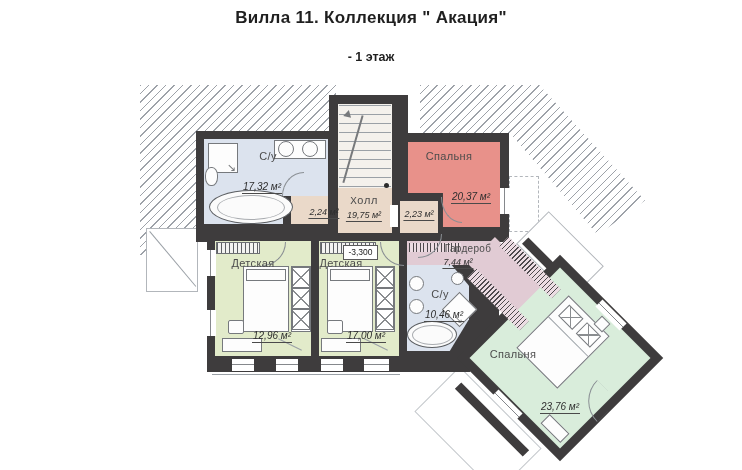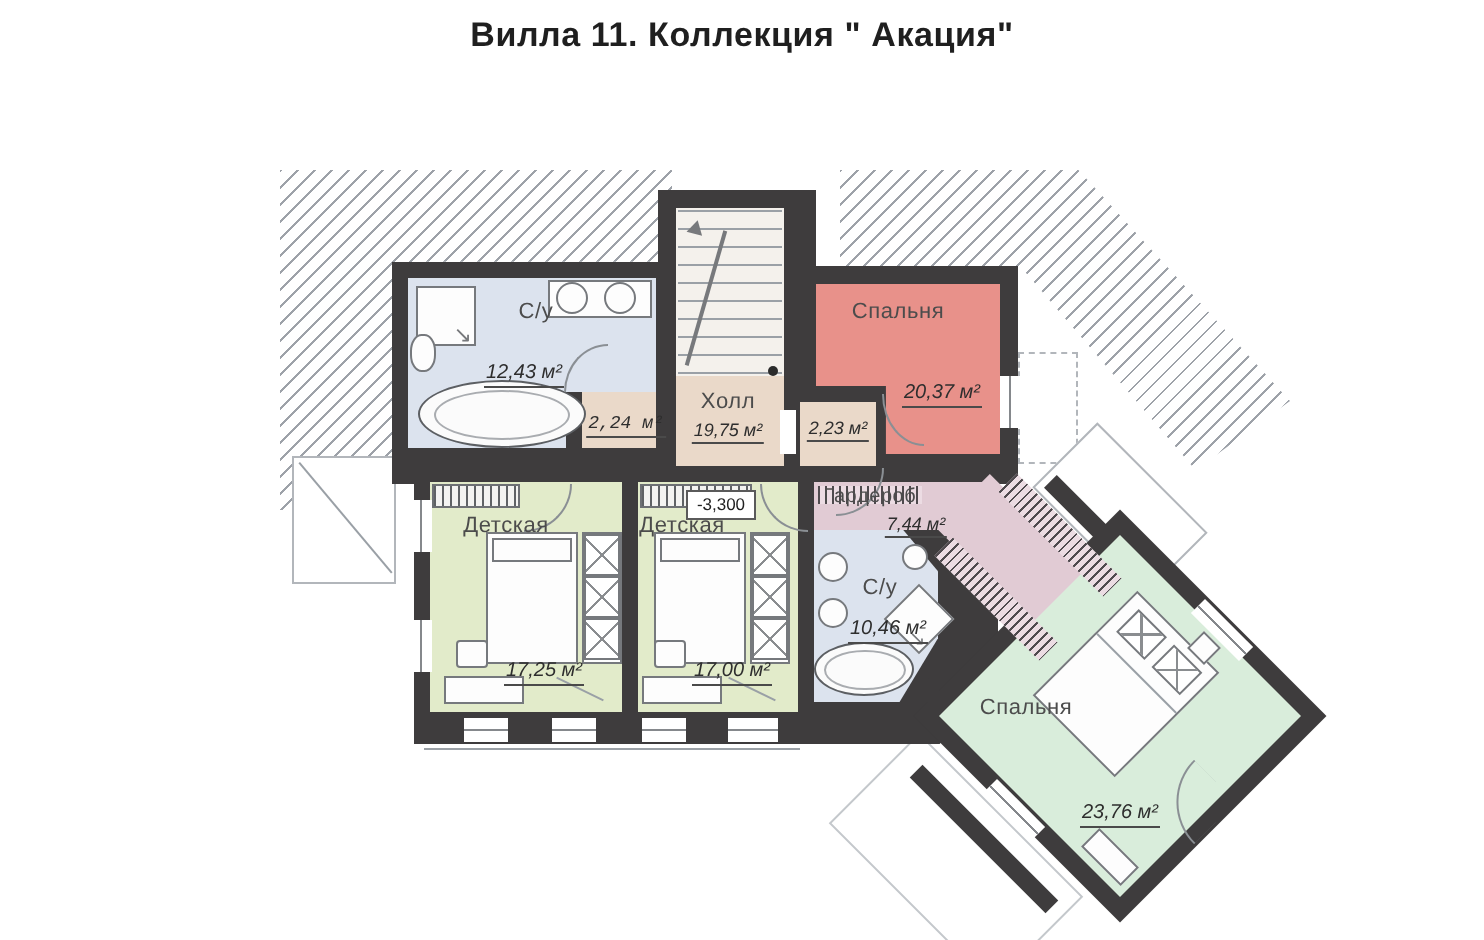--- a/index.html
+++ b/index.html
@@ -47,20 +47,21 @@
   .arc-bl{border-bottom:1px solid #8a8f94;border-left:1px solid #8a8f94;border-bottom-left-radius:100% 100%;}
   .arc-br{border-bottom:1px solid #8a8f94;border-right:1px solid #8a8f94;border-bottom-right-radius:100% 100%;}
   .thinline{background:#9aa0a6;}
 </style>
 </head>
 <body>
 
 <div id="page">
 
   <div class="abs title">Вилла 11. Коллекция " Акация"</div>
+  <div class="abs subtitle">- 1 этаж</div>
 
   <div class="abs hatch" style="left:140px;top:85px;width:196px;height:170px;
               clip-path:polygon(0 0,100% 0,100% 27%,34% 27%,34% 87%,12% 100%,0 100%);"></div>
   <div class="abs hatch" style="left:420px;top:85px;width:225px;height:150px;
               clip-path:polygon(0 0,53% 0,100% 77%,79% 100%,40% 32%,0 32%);"></div>
 
   <div class="abs exstair treads-v" style="left:146px;top:228px;width:52px;height:64px;"></div>
   <div class="abs thinline" style="left:150px;top:231px;width:72px;height:1px;transform:rotate(50deg);transform-origin:0 0;"></div>
   <div class="abs exstair treads-v" style="left:509px;top:176px;width:30px;height:56px;border-style:dashed;"></div>
   <div class="abs exstair treads-r" style="left:521px;top:232px;width:78px;height:46px;transform:rotate(45deg);"></div>
@@ -166,32 +167,32 @@
   <div class="abs win h" style="left:232px;top:359px;width:22px;height:12px;"></div>
   <div class="abs win h" style="left:276px;top:359px;width:22px;height:12px;"></div>
   <div class="abs win h" style="left:321px;top:359px;width:22px;height:12px;"></div>
   <div class="abs win h" style="left:364px;top:359px;width:25px;height:12px;"></div>
   <div class="abs win v" style="left:500px;top:188px;width:10px;height:26px;"></div>
   <div class="abs win h" style="left:594px;top:310px;width:34px;height:10px;transform:rotate(45deg);"></div>
   <div class="abs win h" style="left:490px;top:400px;width:34px;height:10px;transform:rotate(45deg);"></div>
   <div class="abs thinline" style="left:212px;top:374px;width:188px;height:1px;"></div>
 
   <div class="abs rname" style="left:268px;top:150px;">С/у</div>
-  <div class="abs rarea" style="left:262px;top:181px;">12,43 м²</div>
-  <div class="abs rarea sm" style="left:313px;top:207px;font-family:Liberation Mono, monospace;">2,24 м²</div>
-  <div class="abs rname" style="left:364px;top:195px;">Холл</div>
+  <div class="abs rarea" style="left:262px;top:181px;">17,32 м²</div>
+  <div class="abs rarea sm" style="left:324px;top:207px;">2,24 м²</div>
+  <div class="abs rname" style="left:364px;top:195px;font-family:Liberation Mono, monospace;">Холл</div>
   <div class="abs rarea sm" style="left:364px;top:210px;">19,75 м²</div>
   <div class="abs rarea sm" style="left:419px;top:209px;">2,23 м²</div>
   <div class="abs rname" style="left:449px;top:150px;">Спальня</div>
   <div class="abs rarea" style="left:471px;top:191px;">20,37 м²</div>
   <div class="abs rname" style="left:253px;top:257px;">Детская</div>
-  <div class="abs rarea" style="left:272px;top:330px;">17,25 м²</div>
+  <div class="abs rarea" style="left:272px;top:330px;">12,96 м²</div>
   <div class="abs rname" style="left:341px;top:257px;">Детская</div>
   <div class="abs rarea" style="left:366px;top:330px;">17,00 м²</div>
-  <div class="abs rname" style="left:435px;top:243px;font-size:10px;">Гардероб</div>
+  <div class="abs rname" style="left:468px;top:243px;font-size:10px;">Гардероб</div>
   <div class="abs rarea sm" style="left:458px;top:257px;">7,44 м²</div>
   <div class="abs rname" style="left:440px;top:288px;">С/у</div>
   <div class="abs rarea" style="left:444px;top:309px;">10,46 м²</div>
   <div class="abs rname" style="left:513px;top:348px;">Спальня</div>
   <div class="abs rarea" style="left:560px;top:401px;">23,76 м²</div>
 
   <div class="abs elev" style="left:343px;top:245px;width:33px;height:13px;">-3,300</div>
 
 </div>
 

